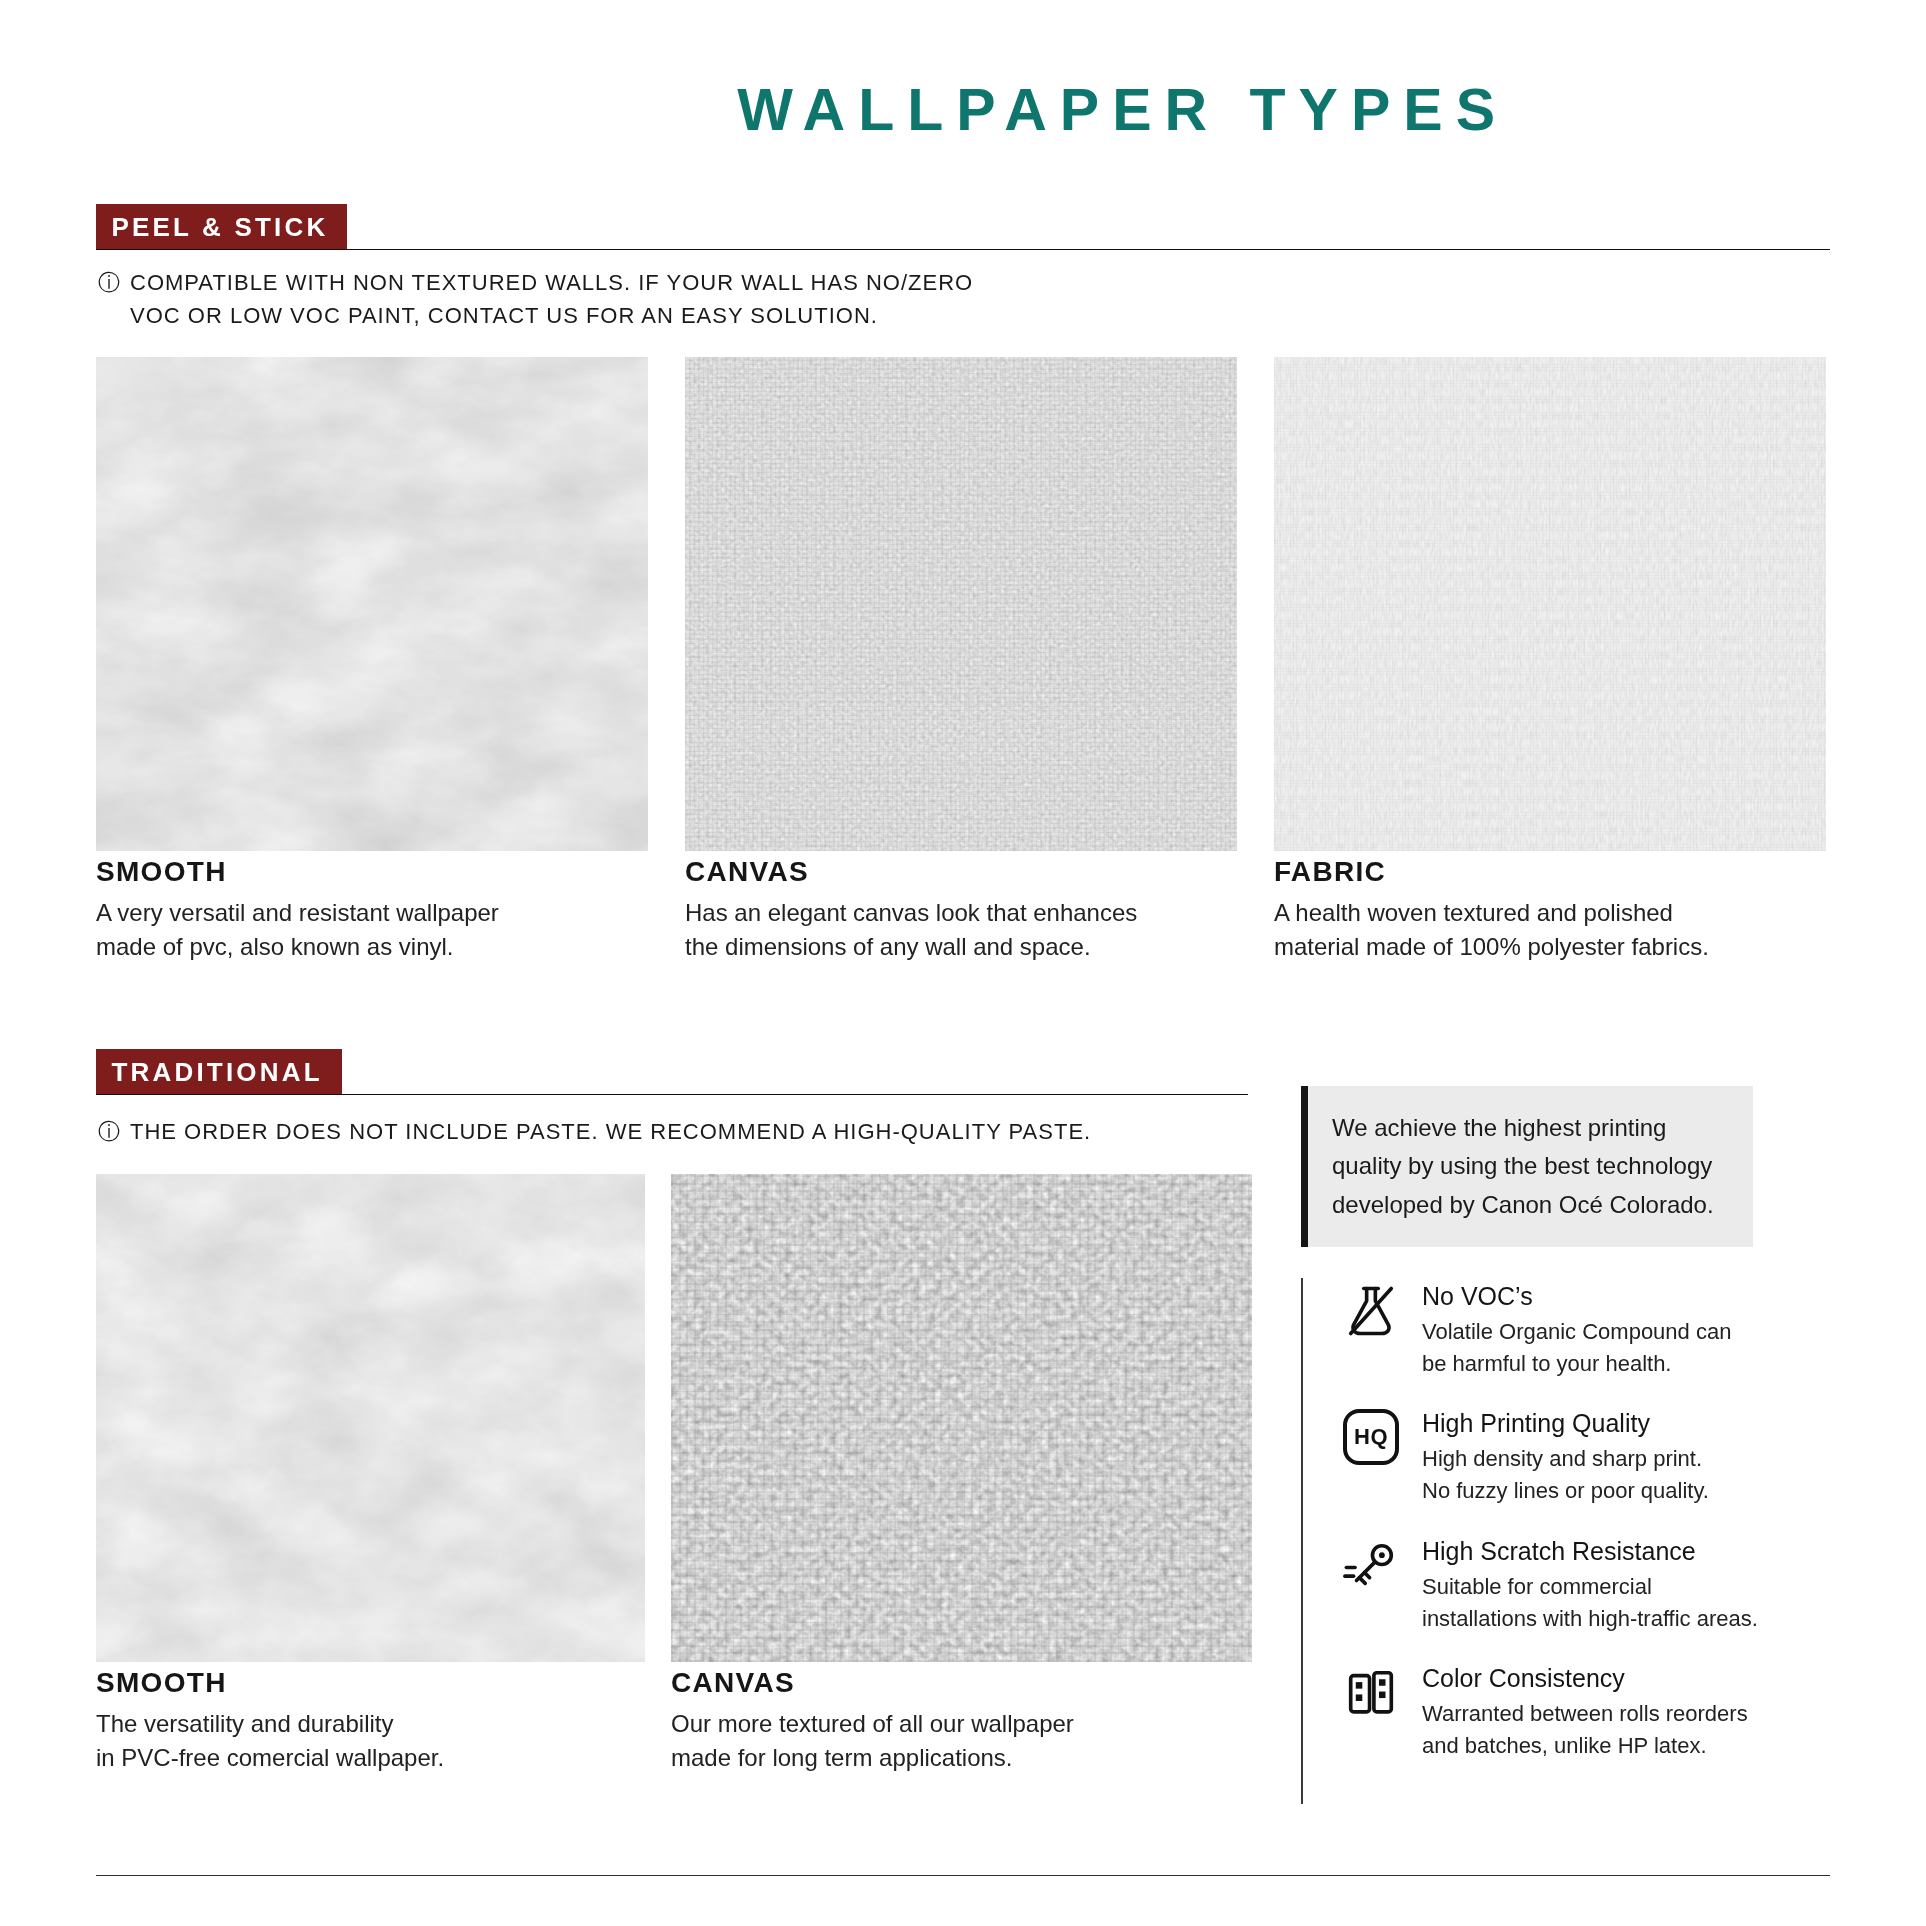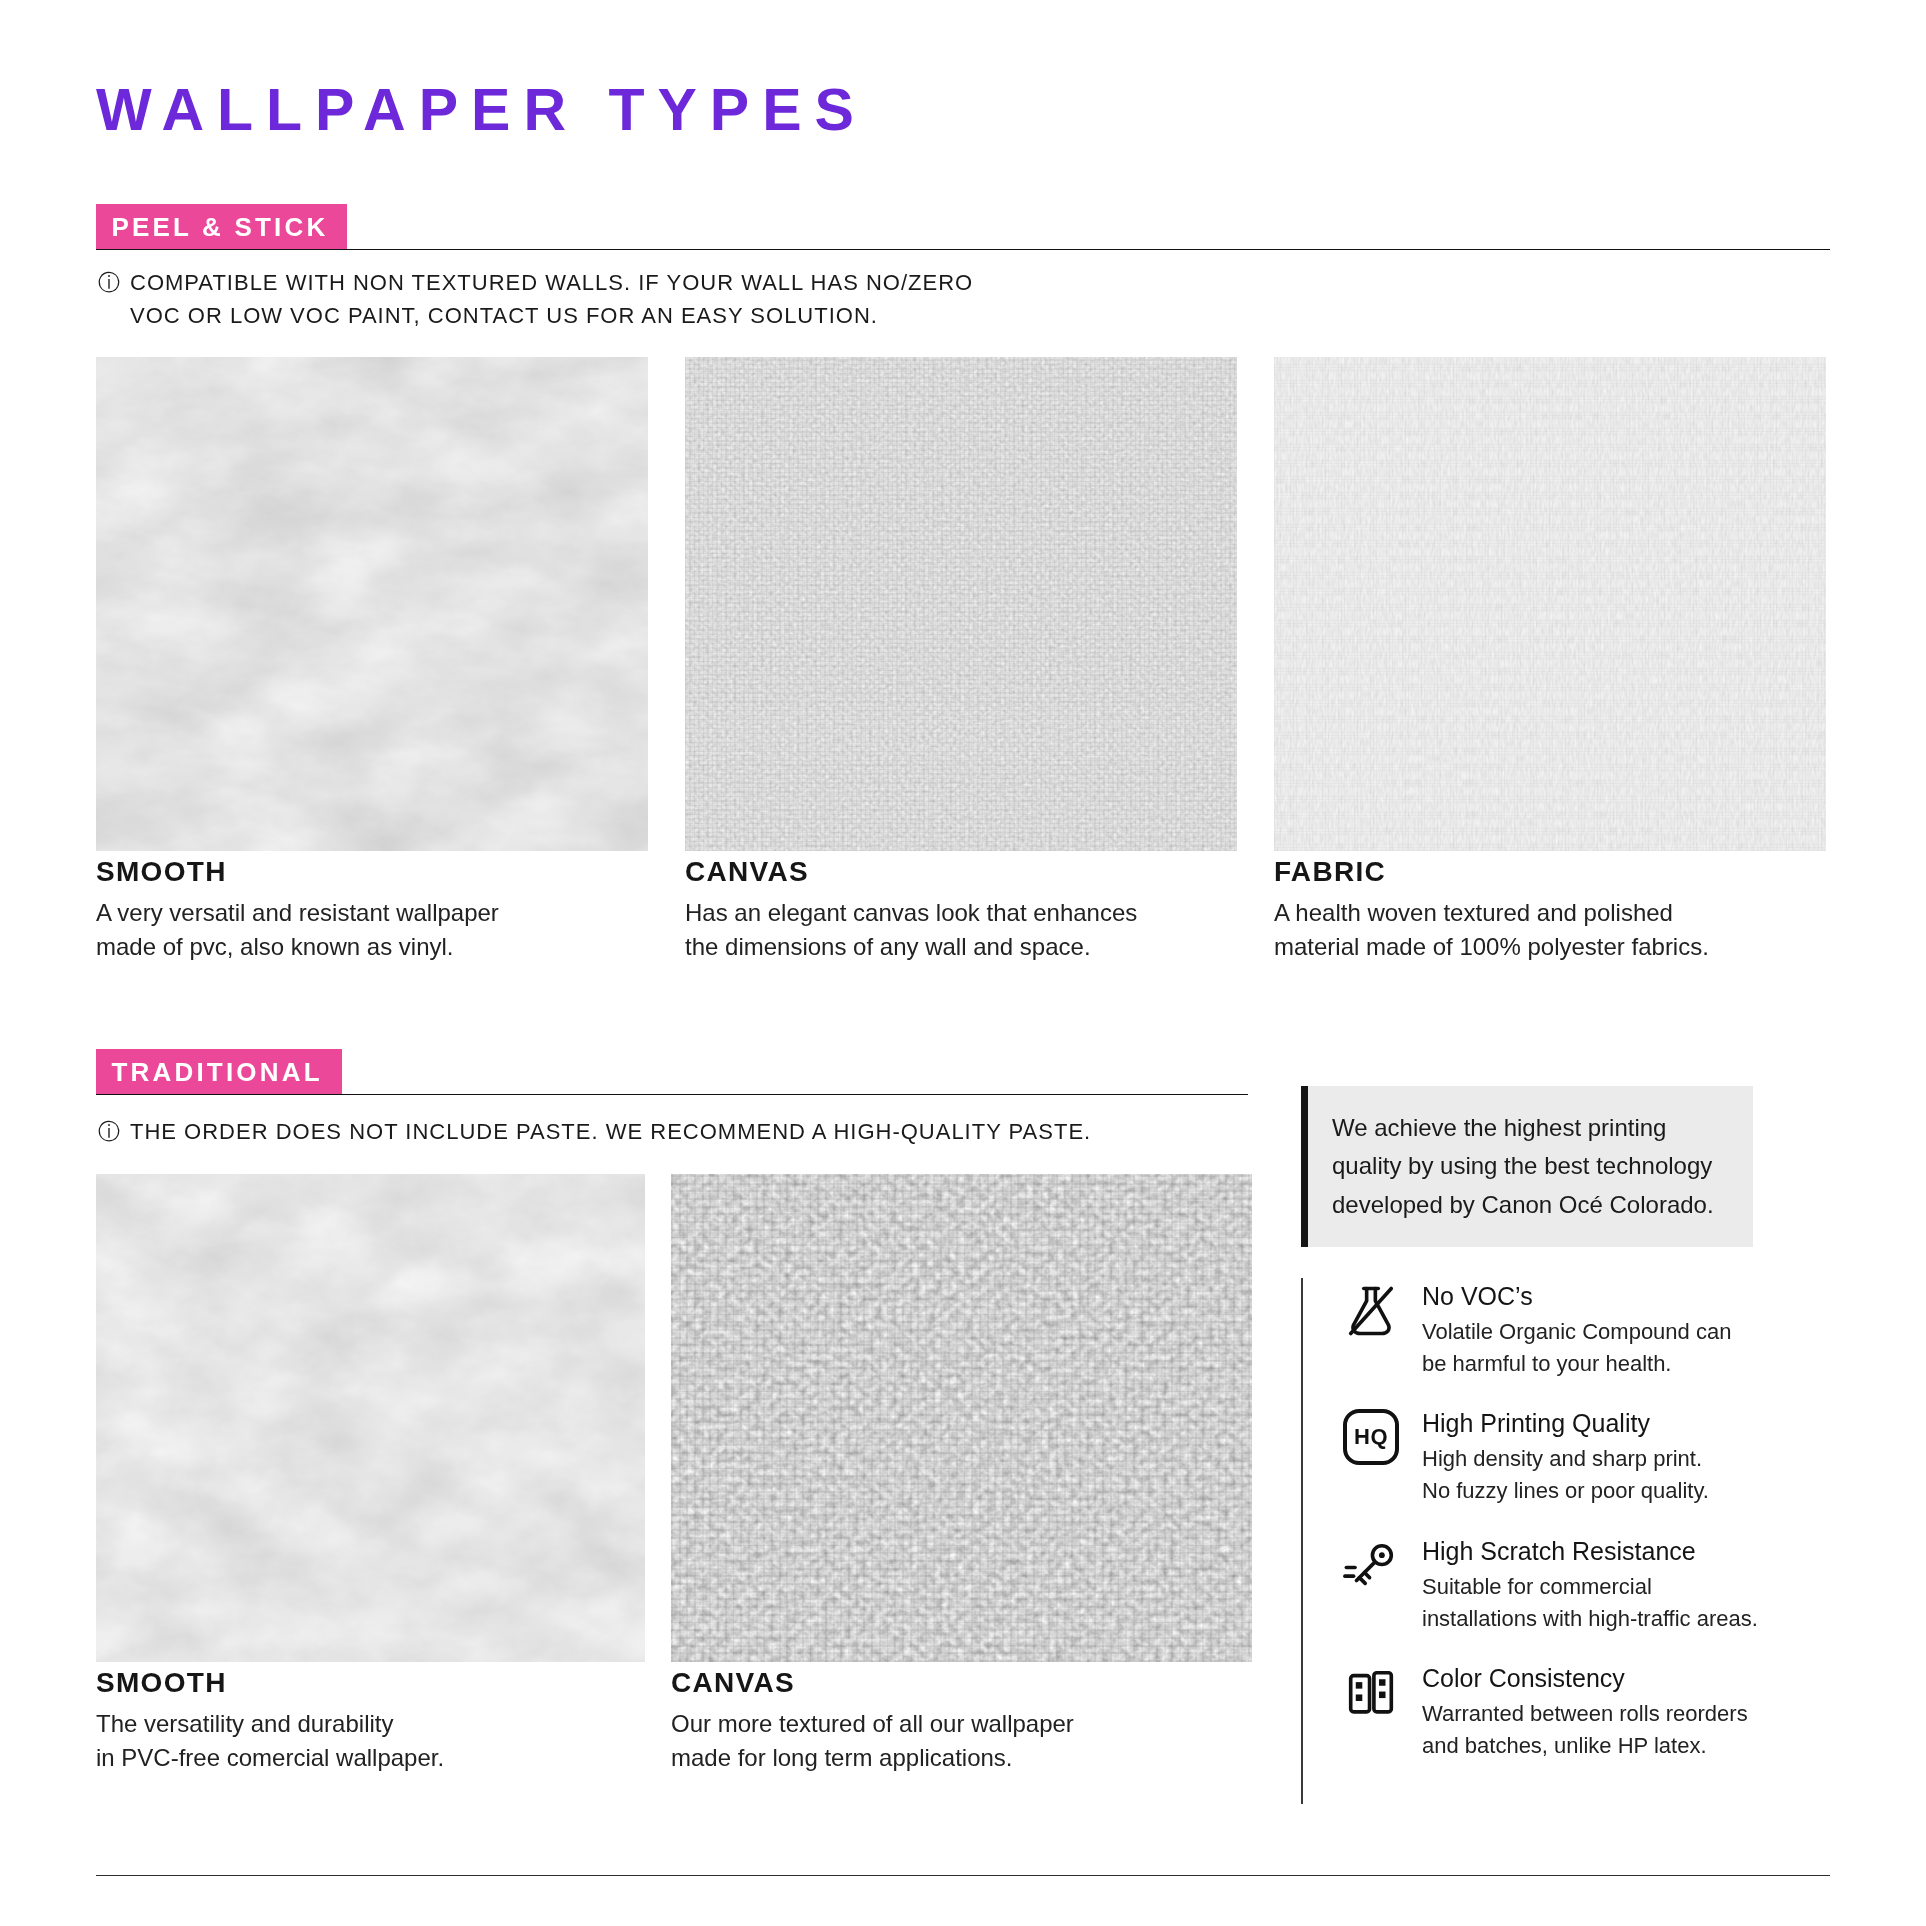--- a/index.html
+++ b/index.html
@@ -11,33 +11,33 @@
     font-family: "Liberation Sans", sans-serif;
     color: #1a1a1a;
     overflow: hidden;
   }
   .defs { position: absolute; width: 0; height: 0; }
 
   .title {
     position: absolute;
     top: 76px; left: 96px; width: 1412px;
     margin: 0;
-    text-align: left;
+    text-align: right;
     font-size: 59px;
     font-weight: 600;
     letter-spacing: 13px;
-    color: #6d28d9;
+    color: #0f766e;
   }
 
   .rule-header { position: absolute; left: 96px; border-bottom: 1.9px solid #111; line-height: 0; }
   .peel-header { top: 204px; width: 1734px; }
   .trad-header { top: 1049px; width: 1152px; }
   .badge {
     display: inline-block;
-    background: #ec4899;
+    background: #7f1d1d;
     color: #ffffff;
     font-size: 26px;
     font-weight: 600;
     letter-spacing: 3.2px;
     line-height: 1.1;
     padding: 9px 19px 7.7px 15.4px;
   }
 
   .note { position: absolute; left: 98px; display: flex; gap: 9px; font-size: 22px; letter-spacing: 1px; line-height: 1.5; color: #1a1a1a; }
   .note1 { top: 266px; }

